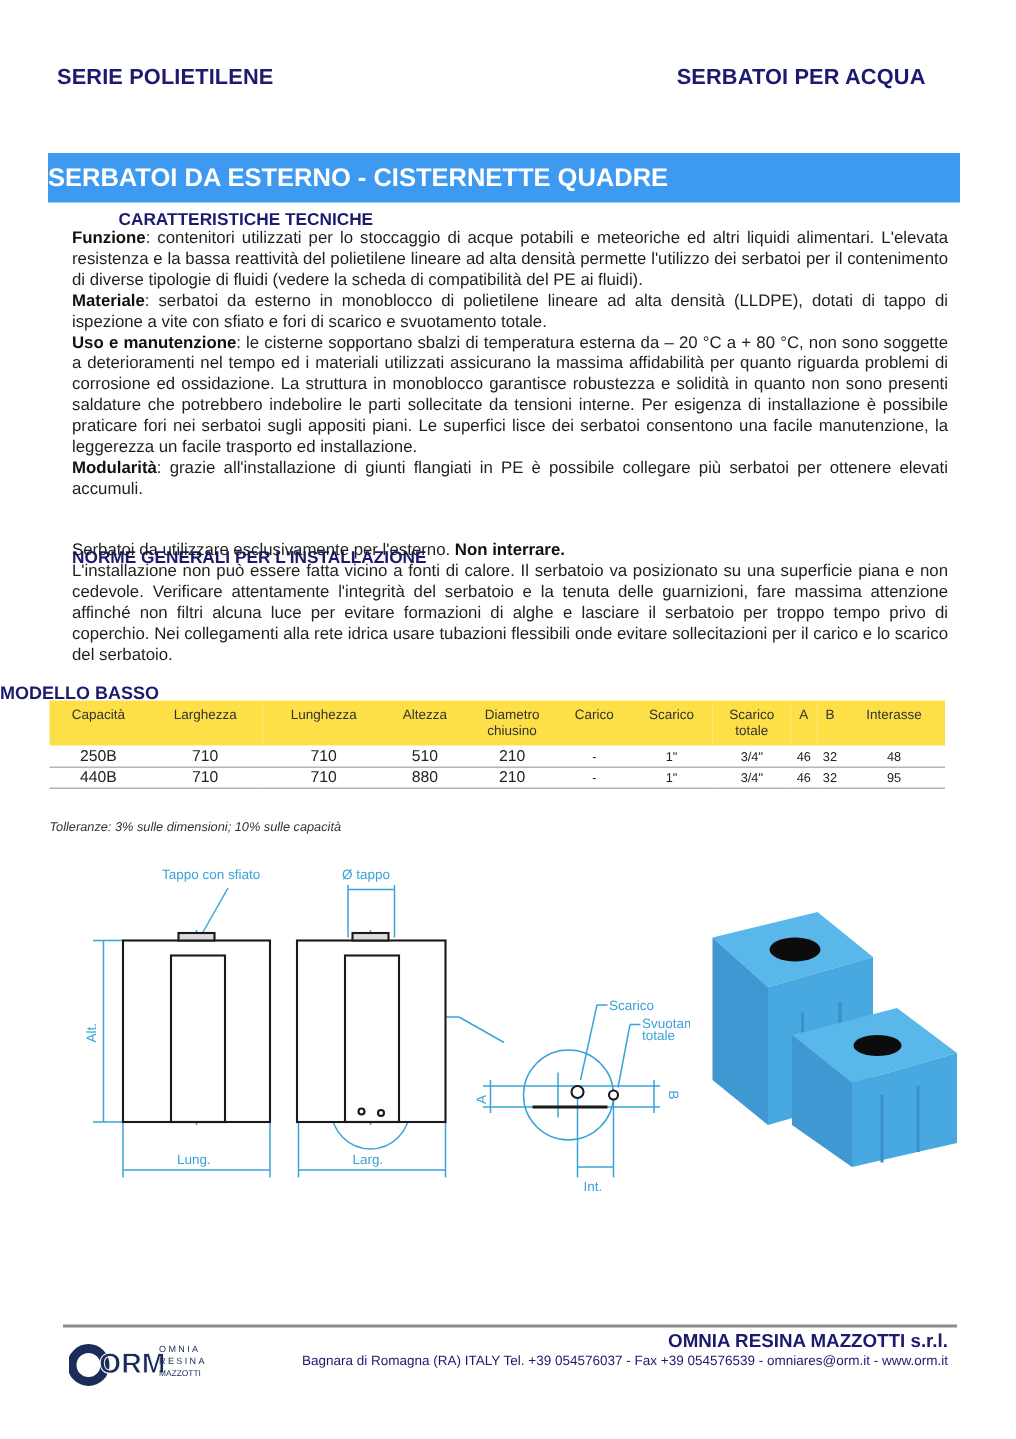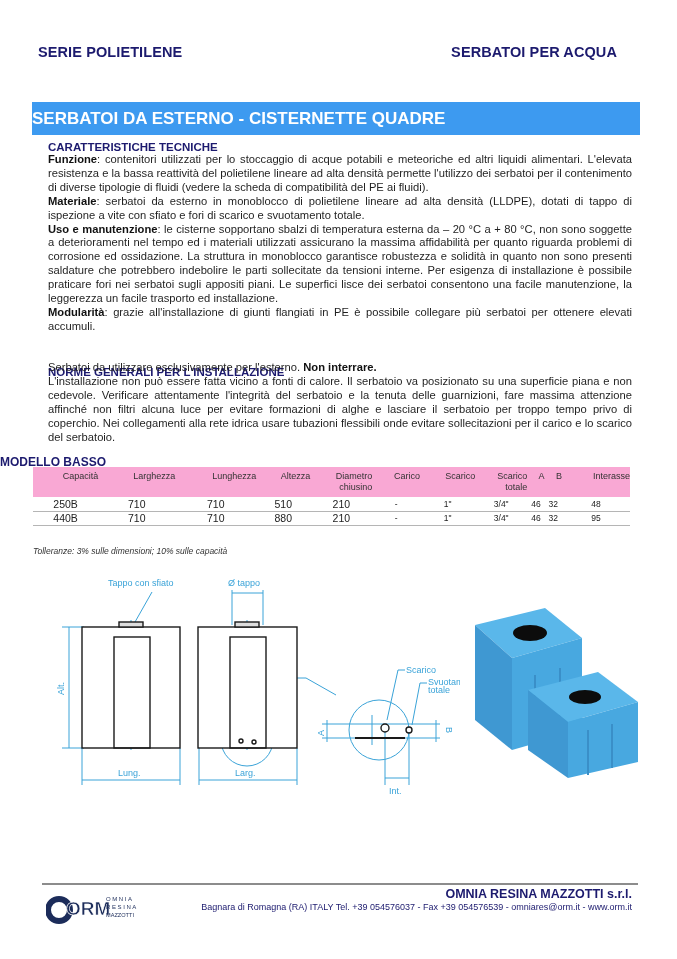--- a/index.html
+++ b/index.html
@@ -12,21 +12,21 @@
 
     .banner { position: absolute; left: 32px; top: 102px; width: 608px; height: 33px; background: #3d9af0; color: #ffffff; font-weight: bold; font-size: 17px; text-align: left; line-height: 33px; }
 
     .section-title { position: absolute; left: 48px; font-weight: bold; font-size: 11.5px; color: #1c1a6e; }
     .para { position: absolute; left: 48px; width: 584px; font-size: 11.2px; line-height: 13.9px; text-align: justify; color: #1f1f1f; }
     .para b { font-weight: bold; color: #111; }
 
     .model-title { position: absolute; left: 0; width: 615px; top: 455px; text-align: left; font-weight: bold; font-size: 12px; color: #1c1a6e; }
 
     table.spec { position: absolute; left: 33px; top: 467px; width: 597px; border-collapse: collapse; font-size: 9px; }
-    table.spec th { background: #f9a8d4; font-weight: normal; color: #333; text-align: right; vertical-align: top; padding-top: 4px; height: 30px; line-height: 11px; }
+    table.spec th { background: #fde047; font-weight: normal; color: #333; text-align: center; vertical-align: top; padding-top: 4px; height: 30px; line-height: 11px; }
     table.spec tr.units th { height: 16px; padding-top: 2px; vertical-align: middle; }
     table.spec td { text-align: center; height: 14px; font-size: 10.5px; border-bottom: 1.5px solid #b5b5b5; color: #222; }
     table.spec td.small { font-size: 8.5px; }
     .tol { position: absolute; left: 33px; top: 546px; font-size: 8.5px; font-style: italic; color: #333; }
 
     .drawing { position: absolute; left: 40px; top: 570px; }
     .photo { position: absolute; left: 460px; top: 600px; }
 
     .footer-line { position: absolute; left: 42px; top: 883px; width: 596px; height: 2px; background: #8c8c8c; }
     .logo { position: absolute; left: 46px; top: 892px; }
@@ -34,21 +34,21 @@
     .address { position: absolute; right: 45px; top: 902px; font-size: 9px; color: #1c1a6e; }
   </style>
 </head>
 <body>
 
 <div class="hdr hdr-left">SERIE POLIETILENE</div>
 <div class="hdr hdr-right">SERBATOI PER ACQUA</div>
 
 <div class="banner">SERBATOI DA ESTERNO - CISTERNETTE QUADRE</div>
 
-<div class="section-title" style="top:141px;">CARATTERISTICHE TECNICHE</div>
+<div class="section-title" style="top:141px;margin-left:31px;">CARATTERISTICHE TECNICHE</div>
 <div class="para" style="top:153px;">
   <p><b>Funzione</b><span>: contenitori utilizzati per lo stoccaggio di acque potabili e meteoriche ed altri liquidi alimentari. L'elevata resistenza e la bassa reattività del polietilene lineare ad alta densità permette l'utilizzo dei serbatoi per il contenimento di diverse tipologie di fluidi (vedere la scheda di compatibilità del PE ai fluidi).</span></p>
   <p><b>Materiale</b><span>: serbatoi da esterno in monoblocco di polietilene lineare ad alta densità (LLDPE), dotati di tappo di ispezione a vite con sfiato e fori di scarico e svuotamento totale.</span></p>
   <p><b>Uso e manutenzione</b><span>: le cisterne sopportano sbalzi di temperatura esterna da – 20 °C a + 80 °C, non sono soggette a deterioramenti nel tempo ed i materiali utilizzati assicurano la massima affidabilità per quanto riguarda problemi di corrosione ed ossidazione. La struttura in monoblocco garantisce robustezza e solidità in quanto non sono presenti saldature che potrebbero indebolire le parti sollecitate da tensioni interne. Per esigenza di installazione è possibile praticare fori nei serbatoi sugli appositi piani. Le superfici lisce dei serbatoi consentono una facile manutenzione, la leggerezza un facile trasporto ed installazione.</span></p>
   <p><b>Modularità</b><span>: grazie all'installazione di giunti flangiati in PE è possibile collegare più serbatoi per ottenere elevati accumuli.</span></p>
 </div>
 
 <div class="section-title" style="top:366px;">NORME GENERALI PER L'INSTALLAZIONE</div>
 <div class="para" style="top:361px;">
   <p><span>Serbatoi da utilizzare esclusivamente per l'esterno. </span><b>Non interrare.</b></p>

